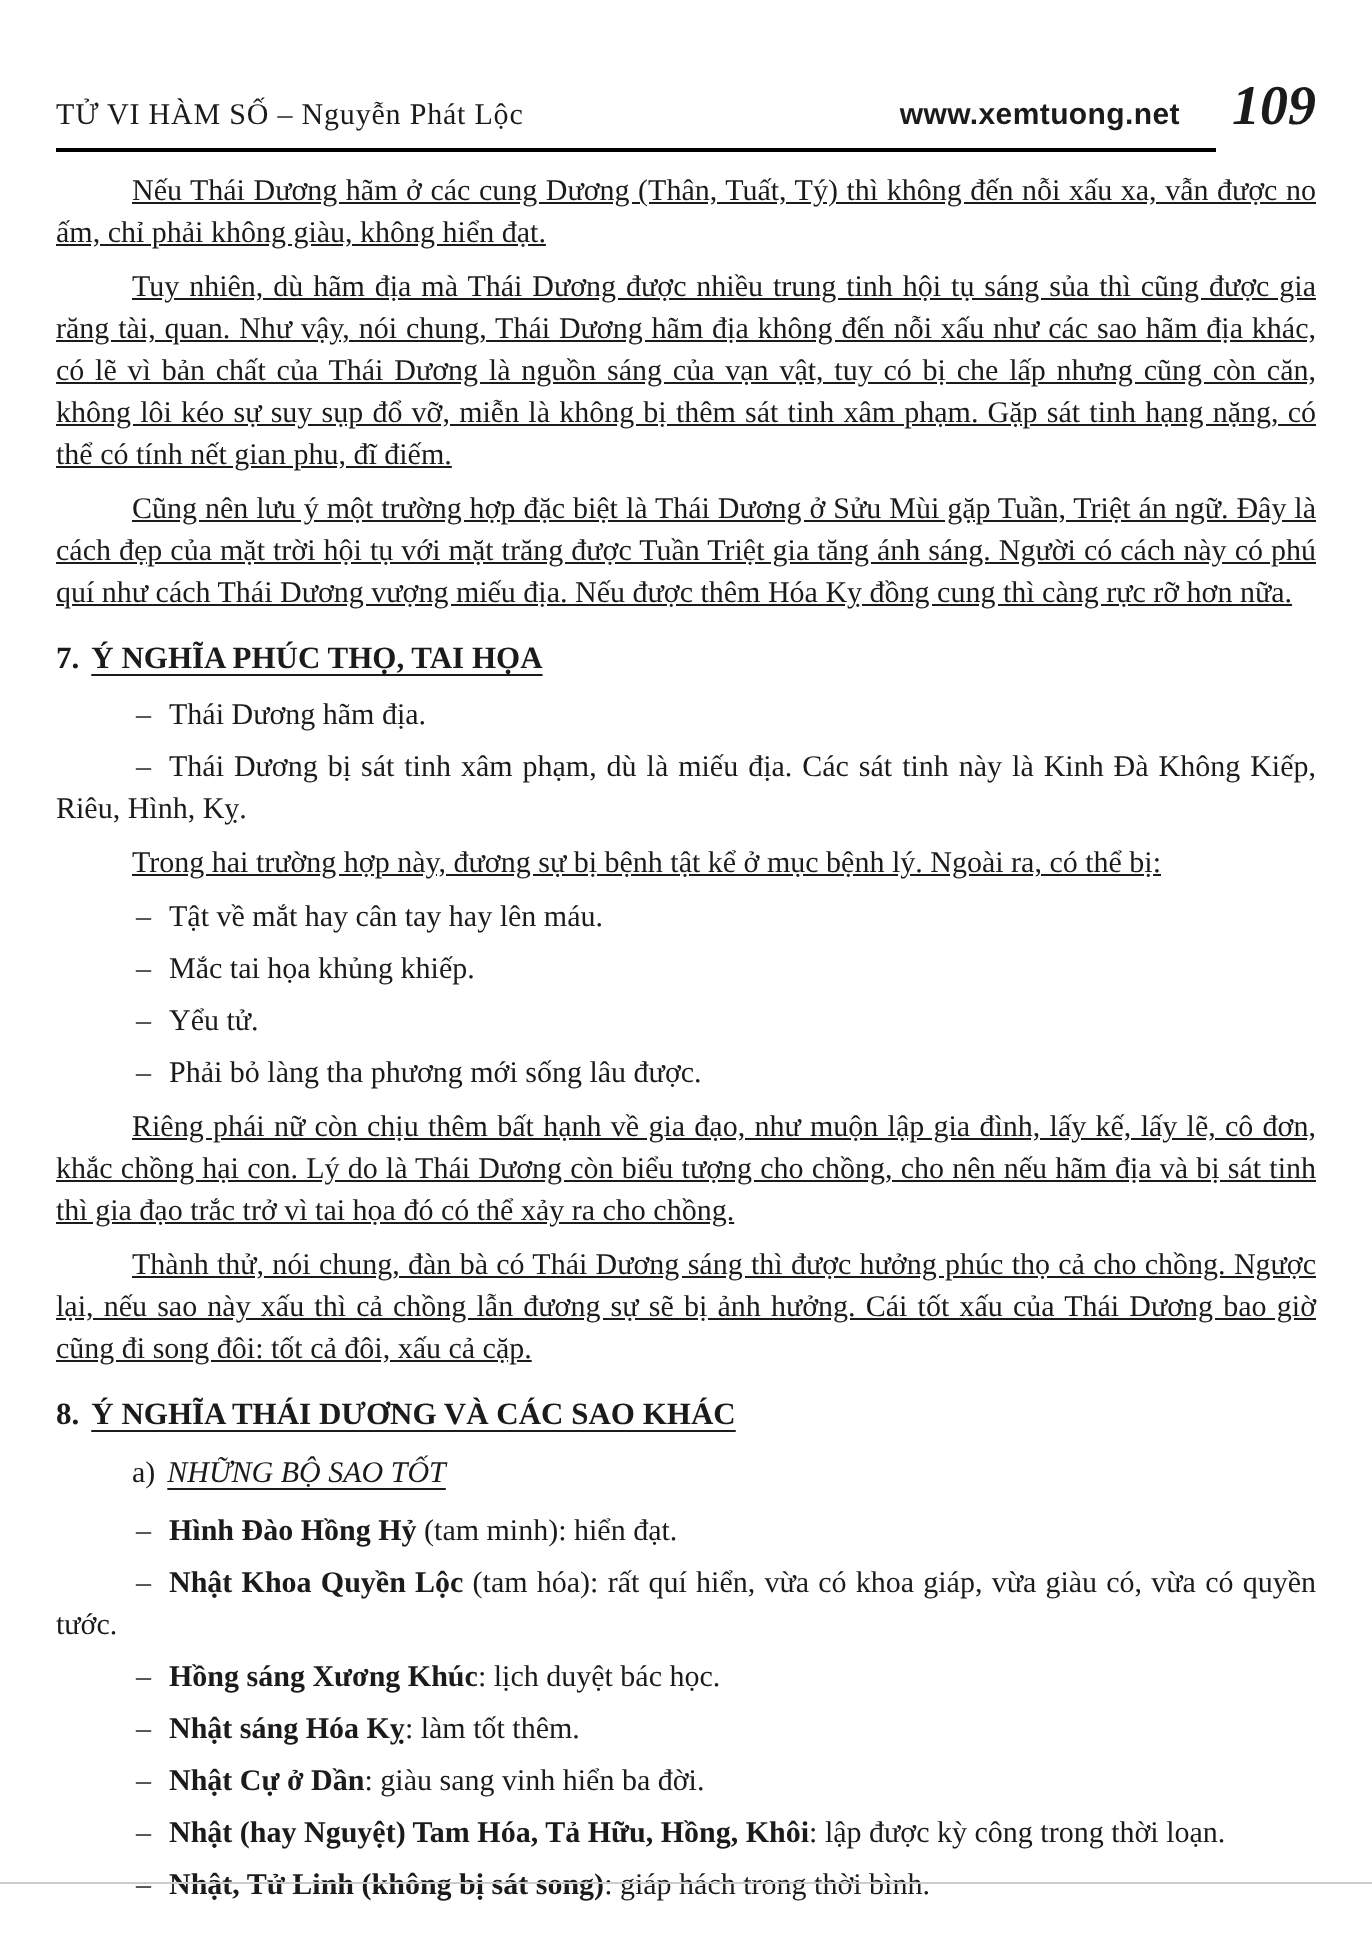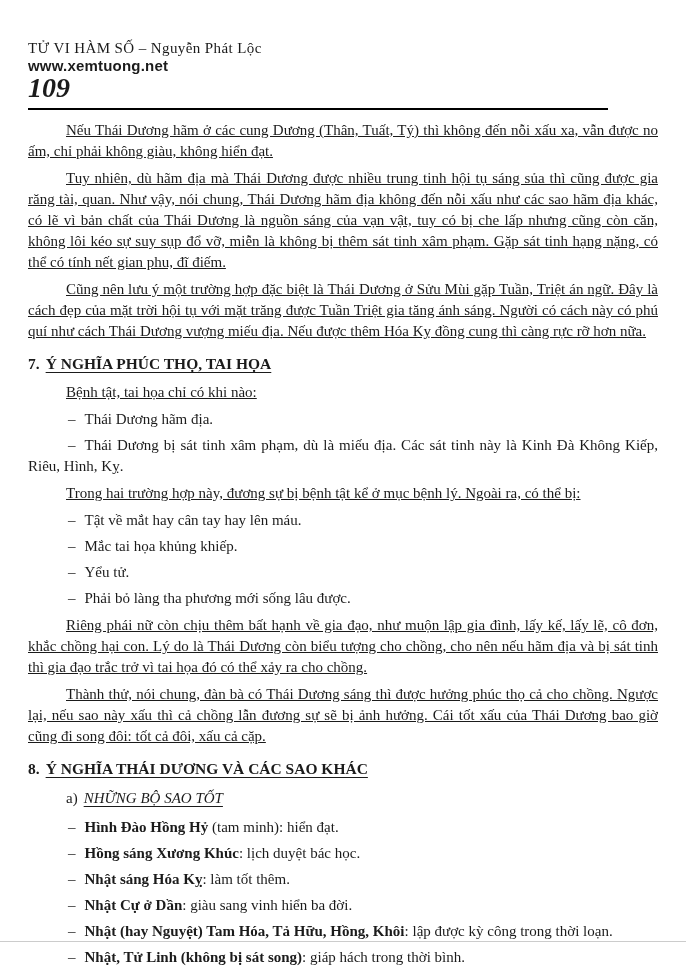--- a/index.html
+++ b/index.html
@@ -9,21 +9,21 @@
     margin:0 auto;
     background:#ffffff;
     color:#1b1b1b;
     font-family:"Liberation Serif", serif;
     overflow:hidden;
     box-sizing:border-box;
   }
   .inner { padding:40px 28px 0 28px; }
 
   
-  .header { display:flex; align-items:baseline;flex-direction:column; }
+  .header { display:flex; align-items:baseline; }
   .book-title { font-size:15px; letter-spacing:.4px; white-space:nowrap; }
   .spacer { flex:1; }
   .website {
     font-family:"Liberation Sans", sans-serif;
     font-weight:bold; font-size:15px; letter-spacing:.2px;
     margin-right:26px;
   }
   .pagenum {
     font-size:28px; font-weight:bold; font-style:italic;
     line-height:1;
@@ -68,40 +68,40 @@
     <div class="rule"></div>
 
     <div class="body">
 
       <p class="para">Nếu Thái Dương hãm ở các cung Dương (Thân, Tuất, Tý) thì không đến nỗi xấu xa, vẫn được no ấm, chỉ phải không giàu, không hiển đạt.</p>
       <p class="para">Tuy nhiên, dù hãm địa mà Thái Dương được nhiều trung tinh hội tụ sáng sủa thì cũng được gia răng tài, quan. Như vậy, nói chung, Thái Dương hãm địa không đến nỗi xấu như các sao hãm địa khác, có lẽ vì bản chất của Thái Dương là nguồn sáng của vạn vật, tuy có bị che lấp nhưng cũng còn căn, không lôi kéo sự suy sụp đổ vỡ, miễn là không bị thêm sát tinh xâm phạm. Gặp sát tinh hạng nặng, có thể có tính nết gian phu, đĩ điếm.</p>
       <p class="para">Cũng nên lưu ý một trường hợp đặc biệt là Thái Dương ở Sửu Mùi gặp Tuần, Triệt án ngữ. Đây là cách đẹp của mặt trời hội tụ với mặt trăng được Tuần Triệt gia tăng ánh sáng. Người có cách này có phú quí như cách Thái Dương vượng miếu địa. Nếu được thêm Hóa Kỵ đồng cung thì càng rực rỡ hơn nữa.</p>
 
       <h2 class="h"><span>7.</span><span class="ut">Ý NGHĨA PHÚC THỌ, TAI HỌA</span></h2>
 
-      <p class="para">Bệnh tật, tai họa chỉ có khi nào:</p>
 
       <p class="bullet"><span class="dash">–</span><span>Thái Dương hãm địa.</span></p>
       <p class="bullet"><span class="dash">–</span><span>Thái Dương bị sát tinh xâm phạm, dù là miếu địa. Các sát tinh này là Kinh Đà Không Kiếp, Riêu, Hình, Kỵ.</span></p>
 
       <p class="para">Trong hai trường hợp này, đương sự bị bệnh tật kể ở mục bệnh lý. Ngoài ra, có thể bị:</p>
 
       <p class="bullet"><span class="dash">–</span><span>Tật về mắt hay cân tay hay lên máu.</span></p>
       <p class="bullet"><span class="dash">–</span><span>Mắc tai họa khủng khiếp.</span></p>
       <p class="bullet"><span class="dash">–</span><span>Yểu tử.</span></p>
       <p class="bullet"><span class="dash">–</span><span>Phải bỏ làng tha phương mới sống lâu được.</span></p>
 
       <p class="para">Riêng phái nữ còn chịu thêm bất hạnh về gia đạo, như muộn lập gia đình, lấy kế, lấy lẽ, cô đơn, khắc chồng hại con. Lý do là Thái Dương còn biểu tượng cho chồng, cho nên nếu hãm địa và bị sát tinh thì gia đạo trắc trở vì tai họa đó có thể xảy ra cho chồng.</p>
       <p class="para">Thành thử, nói chung, đàn bà có Thái Dương sáng thì được hưởng phúc thọ cả cho chồng. Ngược lại, nếu sao này xấu thì cả chồng lẫn đương sự sẽ bị ảnh hưởng. Cái tốt xấu của Thái Dương bao giờ cũng đi song đôi: tốt cả đôi, xấu cả cặp.</p>
 
       <h2 class="h"><span>8.</span><span class="ut">Ý NGHĨA THÁI DƯƠNG VÀ CÁC SAO KHÁC</span></h2>
 
       <p class="sub"><span>a)</span><span class="sub-title">NHỮNG BỘ SAO TỐT</span></p>
 
       <p class="bullet"><span class="dash">–</span><span class="star-names">Hình Đào Hồng Hỷ</span><span> (tam minh): hiển đạt.</span></p>
+      <p class="bullet"><span class="dash">–</span><span class="star-names">Nhật Khoa Quyền Lộc</span><span> (tam hóa): rất quí hiển, vừa có khoa giáp, vừa giàu có, vừa có quyền tước.</span></p>
       <p class="bullet"><span class="dash">–</span><span class="star-names">Hồng sáng Xương Khúc</span><span>: lịch duyệt bác học.</span></p>
       <p class="bullet"><span class="dash">–</span><span class="star-names">Nhật sáng Hóa Kỵ</span><span>: làm tốt thêm.</span></p>
       <p class="bullet"><span class="dash">–</span><span class="star-names">Nhật Cự ở Dần</span><span>: giàu sang vinh hiển ba đời.</span></p>
       <p class="bullet"><span class="dash">–</span><span class="star-names">Nhật (hay Nguyệt) Tam Hóa, Tả Hữu, Hồng, Khôi</span><span>: lập được kỳ công trong thời loạn.</span></p>
       <p class="bullet"><span class="dash">–</span><span class="star-names">Nhật, Tử Linh (không bị sát song)</span><span>: giáp hách trong thời bình.</span></p>
 
     </div>
   </div>
 
   <div class="scan-line"></div>

